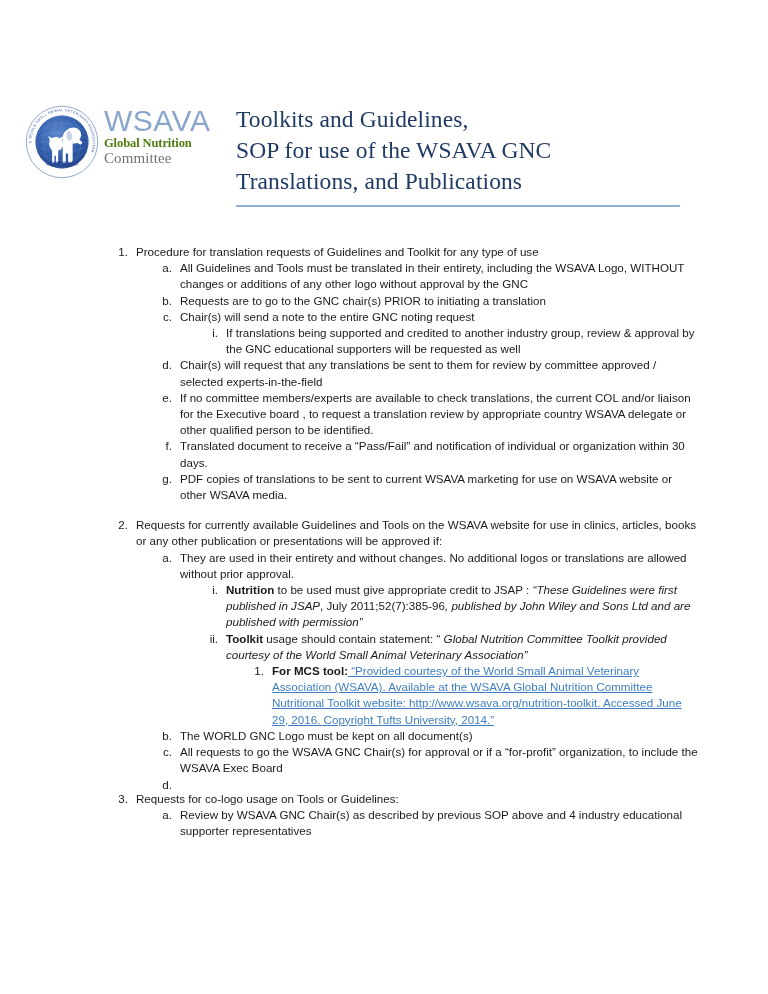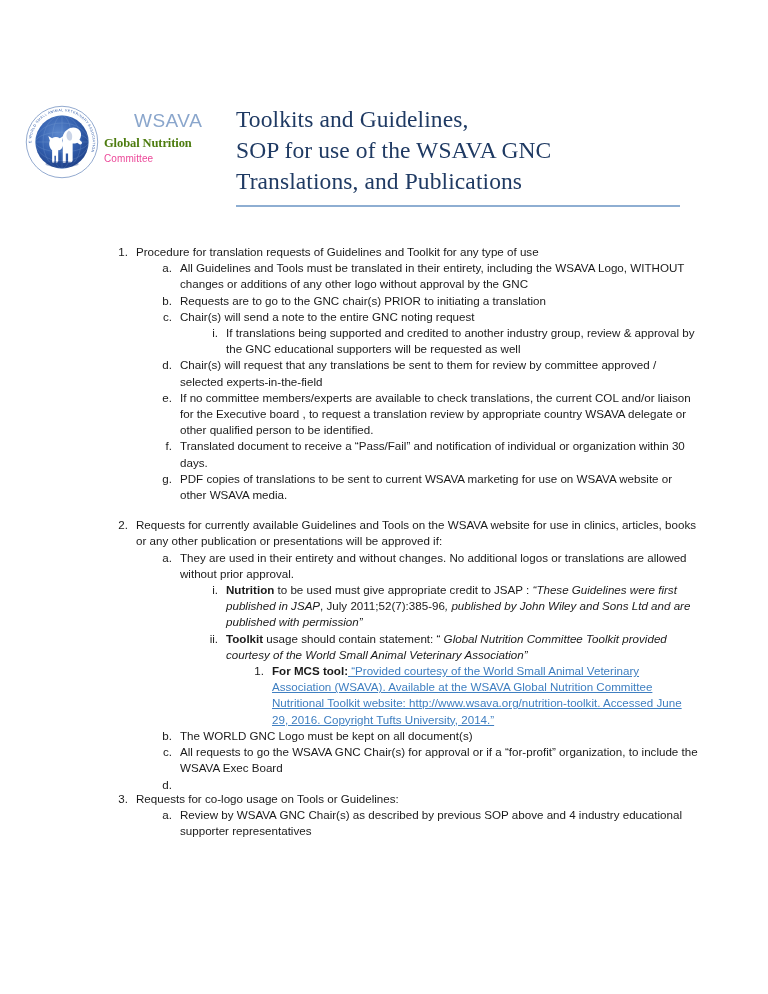--- a/index.html
+++ b/index.html
@@ -42,41 +42,40 @@
   }
 
   .logo-wordmark {
     position: absolute;
     left: 80px;
     top: 6px;
     width: 130px;
   }
   .logo-wsava {
     font-family: "Liberation Sans", sans-serif;
-    font-size: 19px;
+    font-size: 30px;
     letter-spacing: 0.5px;
     line-height: 30px;
     color: #8aa6cc;
     font-weight: 400;
-    margin-left: 30px;
   }
   .logo-global {
     font-family: Liberation Serif, serif;
     font-size: 12.5px;
     font-weight: bold;
     line-height: 15px;
     color: #4d7c0f;
     letter-spacing: -0.1px;
   }
   .logo-committee {
-    font-family: Liberation Sans, sans-serif;
-    font-size: 10px;
+    font-family: Liberation Serif, serif;
+    font-size: 15px;
     font-weight: 400;
     line-height: 15px;
-    color: #ec4899;
+    color: #737373;
     letter-spacing: 0.1px;
   }
 
   .doc-title {
     position: absolute;
     left: 236px;
     top: 8px;
     width: 450px;
     font-family: "Liberation Serif", serif;
     font-size: 23.5px;

